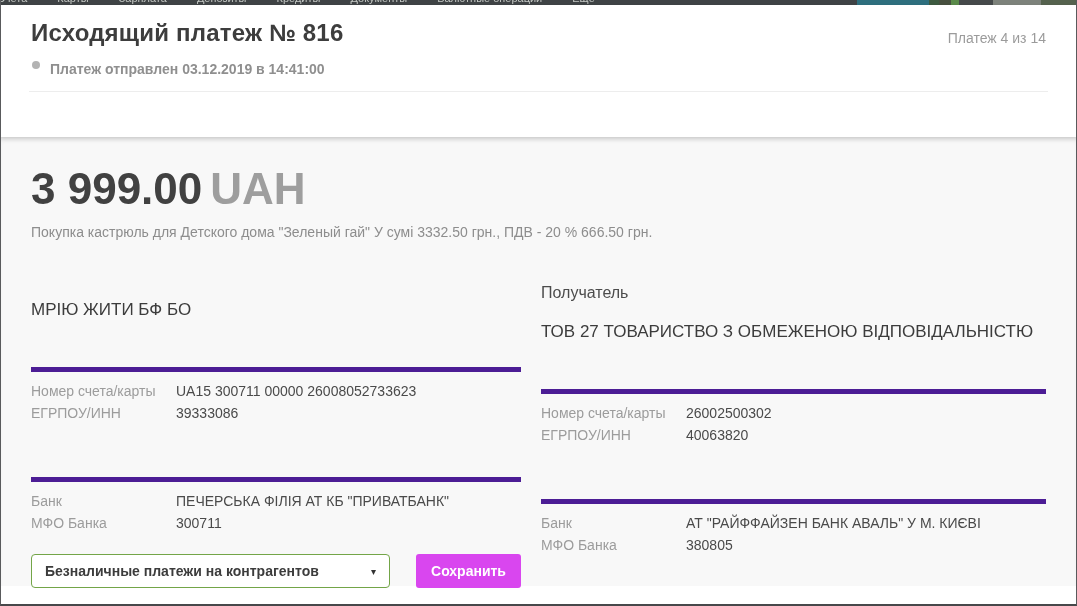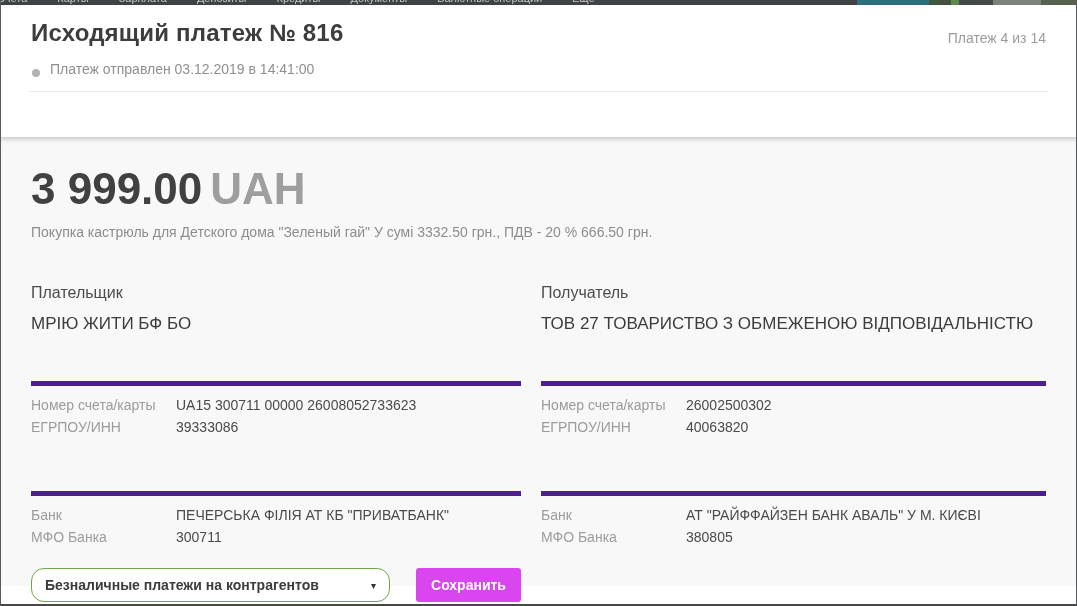--- a/index.html
+++ b/index.html
@@ -23,21 +23,21 @@
   .topbar-teal  { position: absolute; top: 0; right: 147px; width: 72px; height: 5px; background: #2e6f7e; }
   .topbar-promo { position: absolute; top: 0; right: 0; width: 147px; height: 5px;
     background: linear-gradient(90deg,#3d5a40 0 10px,#47503f 10px 22px,#5b8a4a 22px 30px,#45494a 30px 64px,#7d827b 64px 112px,#55624e 112px 147px); }
 
   
   .header { position: relative; height: 132px; background: #fff;
     box-shadow: 0 2px 4px rgba(0,0,0,.10); }
   .page-title { position: absolute; left: 30px; top: 14px;
     font-size: 24px; font-weight: 600; color: #3d3d3d; letter-spacing: .2px; }
   .pagination { position: absolute; right: 30px; top: 25px; font-size: 14px; color: #9b9b9b; }
-  .status { position: absolute; left: 31px; top: 56px; display: flex; align-items: flex-end; }
+  .status { position: absolute; left: 31px; top: 56px; display: flex; align-items: flex-start; font-weight: bold; }
   .status-dot { width: 8px; height: 8px; border-radius: 50%; background: #b3b3b3; margin-right: 10px; }
   .status-text { font-size: 14px; color: #8f8f8f; }
   .hdr-divider { position: absolute; left: 28px; right: 28px; top: 86px; border-top: 1px solid #ededed; }
   .toolbar { position: absolute; left: 30px; top: 103px; height: 38px; display: flex; align-items: center; }
   .icon-btn { background: none; border: none; cursor: pointer; display: flex; align-items: center; padding: 0; }
   .tb-divider { width: 1px; height: 36px; background: #e3e3e3; margin: 0 19px 0 20px; }
   .repeat-link { background: none; border: none; cursor: pointer; display: flex; align-items: center; }
   .repeat-link .lbl { margin-left: 11px; font-size: 15px; color: #82b35c; font-family: inherit; }
 
   
@@ -45,32 +45,32 @@
     box-shadow: inset 0 5px 6px -4px rgba(0,0,0,.14); }
   .amount-line { font-size: 44px; font-weight: 600; line-height: 40px; }
   .amount-value { color: #414141; }
   .amount-currency { color: #9e9e9e; margin-left: 8px; }
   .description { margin-top: 13px; font-size: 14px; color: #8d8d8d; line-height: 20px; }
 
   .columns { display: flex; margin-top: 40px; }
   .col-payer { width: 490px; flex: none; }
   .col-recipient { flex: 1; margin-left: 20px; }
   .section-title { font-size: 16px; color: #4c4c4c; line-height: 22px; }
-  .party-name { font-size: 17px; color: #3c3c3c; line-height: 24px; margin-top: 8px; }
+  .party-name { font-size: 17px; color: #3c3c3c; line-height: 24px; margin-top: 16px; }
 
   .detail { margin-top: 16px; font-size: 14px; }
   .detail-group { border-top: 5px solid #4c1d95; padding: 8px 0; margin-top: 45px; }
   .detail-row { display: flex; line-height: 22px; }
   .detail-label { width: 145px; flex: none; color: #9c9c9c; }
   .detail-value { color: #4a4a4a; }
 
   .footer-row { margin-top: 12px; display: flex; align-items: center; }
   .category-select {
     width: 378px; height: 34px; background: #fff;
-    border: 1px solid #73a548; border-radius: 13px;
+    border: 1px solid #73a548; border-radius: 4px;
     display: flex; align-items: center; justify-content: space-between;
     padding: 0 13px; cursor: pointer;
   }
   .category-select .sel-text { font-size: 14px; font-weight: 600; color: #3c3c3c; }
   .caret { font-size: 10px; color: #333; }
   .save-btn {
     margin-left: 26px; width: 111px; height: 34px;
     background: #d946ef; border: none; border-radius: 3px;
     color: #fff; font-size: 14px; font-weight: 600; font-family: inherit;
     cursor: default;
@@ -111,21 +111,20 @@
 
   <div class="amount-line">
     <span class="amount-value">3 999.00</span><span class="amount-currency">UAH</span>
   </div>
 
   <div class="description">Покупка кастрюль для Детского дома "Зеленый гай" У сумі 3332.50 грн., ПДВ - 20 % 666.50 грн.</div>
 
   <div class="columns">
 
     <div class="col-payer">
-      <div class="section-title">Плательщик</div>
       <div class="party-name">МРІЮ ЖИТИ БФ БО</div>
       <div class="detail">
         <div class="detail-group">
           <div class="detail-row">
             <span class="detail-label">Номер счета/карты</span>
             <span class="detail-value">UA15 300711 00000 26008052733623</span>
           </div>
           <div class="detail-row">
             <span class="detail-label">ЕГРПОУ/ИНН</span>
             <span class="detail-value">39333086</span>

